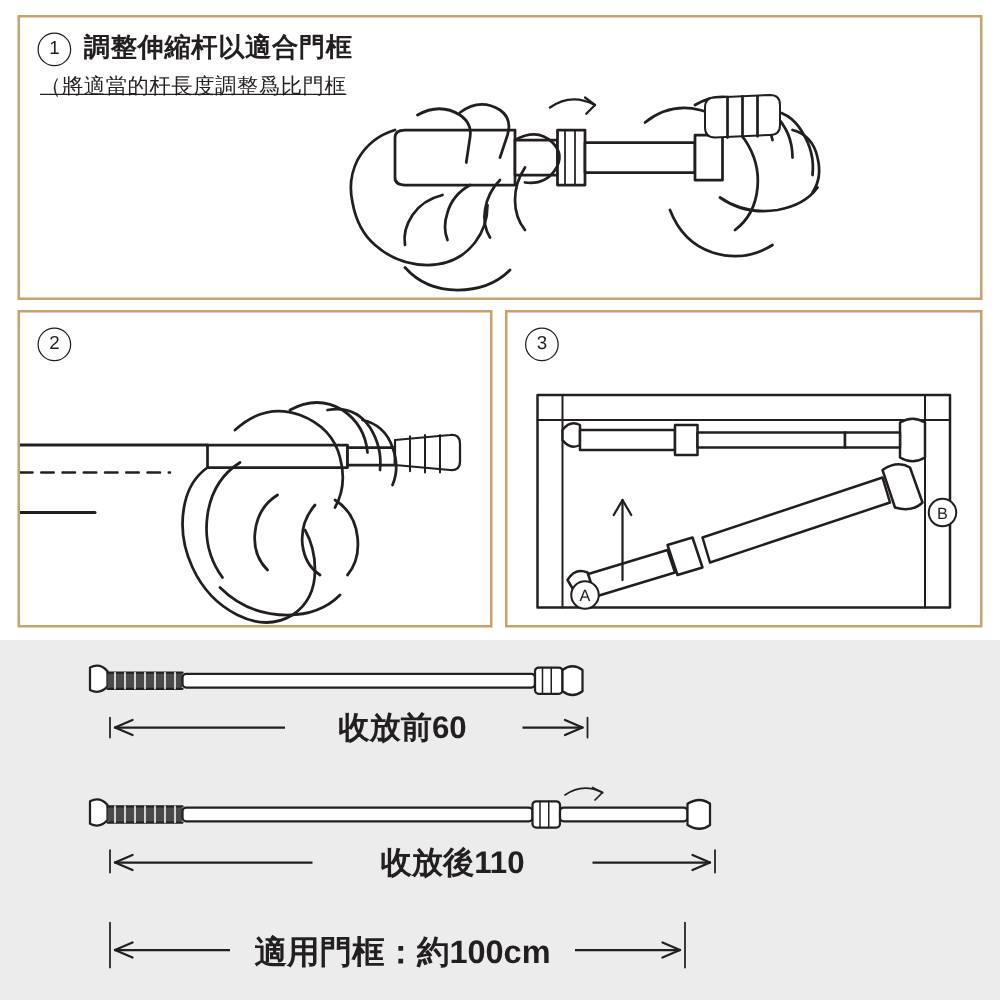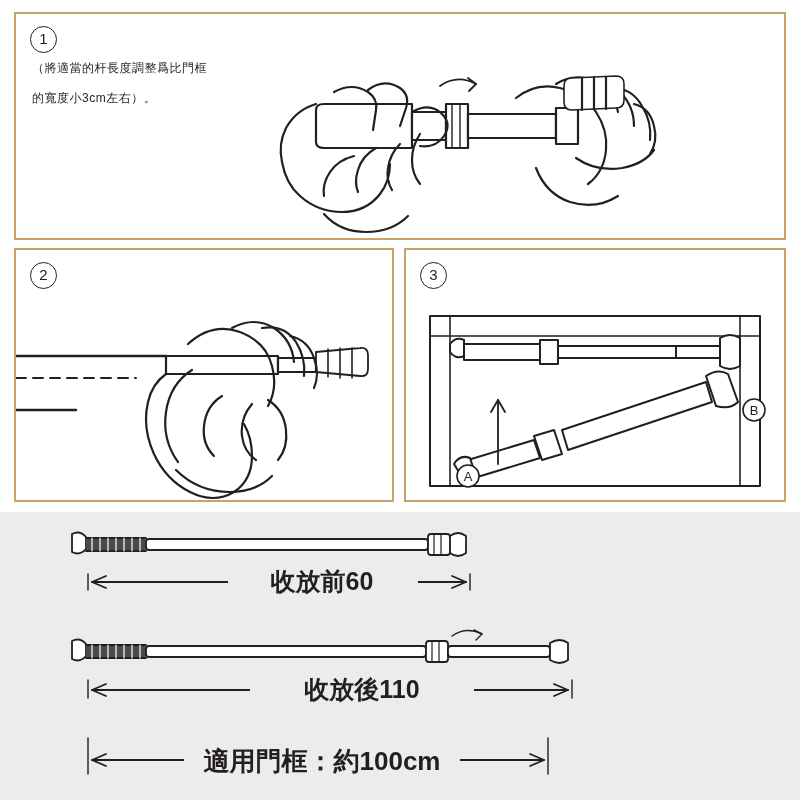--- a/index.html
+++ b/index.html
@@ -58,24 +58,25 @@
     color: #231f20;
     background: #fff;
   }
   .step-title {
     font-size: 21px;
     font-weight: bold;
     line-height: 30px;
     letter-spacing: 0.5px;
   }
   .step-sub {
-    font-size: 12px;
+    font-size: 17px;
     line-height: 30px;
     padding: 0 12px 0 16px;
     letter-spacing: 0.5px;
+    text-decoration: underline;
   }
   .panel-art {
     position: absolute;
     left: 0; right: 0; bottom: 0;
   }
 
   
   .measure {
     position: absolute;
     left: 0; top: 512px;
@@ -106,23 +107,23 @@
 </head>
 <body>
 
 <div class="page">
 
   <div class="steps">
 
     <div class="panel panel-1">
       <div class="step-head">
         <div class="step-num">1</div>
+        <div class="step-title">調整伸縮杆以適合門框</div>
       </div>
       <div class="step-sub">（將適當的杆長度調整爲比門框</div>
-      <div class="step-sub">的寬度小3cm左右）。</div>
 
       <div class="panel-art" style="height:200px;">
         <svg width="768" height="200" viewBox="0 0 768 200" fill="none" stroke="#231f20" stroke-width="2.2" stroke-linecap="round" stroke-linejoin="round">
 
           <path d="M300 72 L300 104 Q300 110 308 110 L396 110 L396 66 L308 66 Q300 66 300 72 Z" fill="#ffffff"></path>
           <path d="M396 74 L430 74 L430 102 L396 102 Z" fill="#ffffff"></path>
 
           <path d="M430 66 L452 66 L452 110 L430 110 Z" fill="#ffffff"></path>
           <path d="M436 66 L436 110 M444 66 L444 110" stroke-width="1.4"></path>
 

